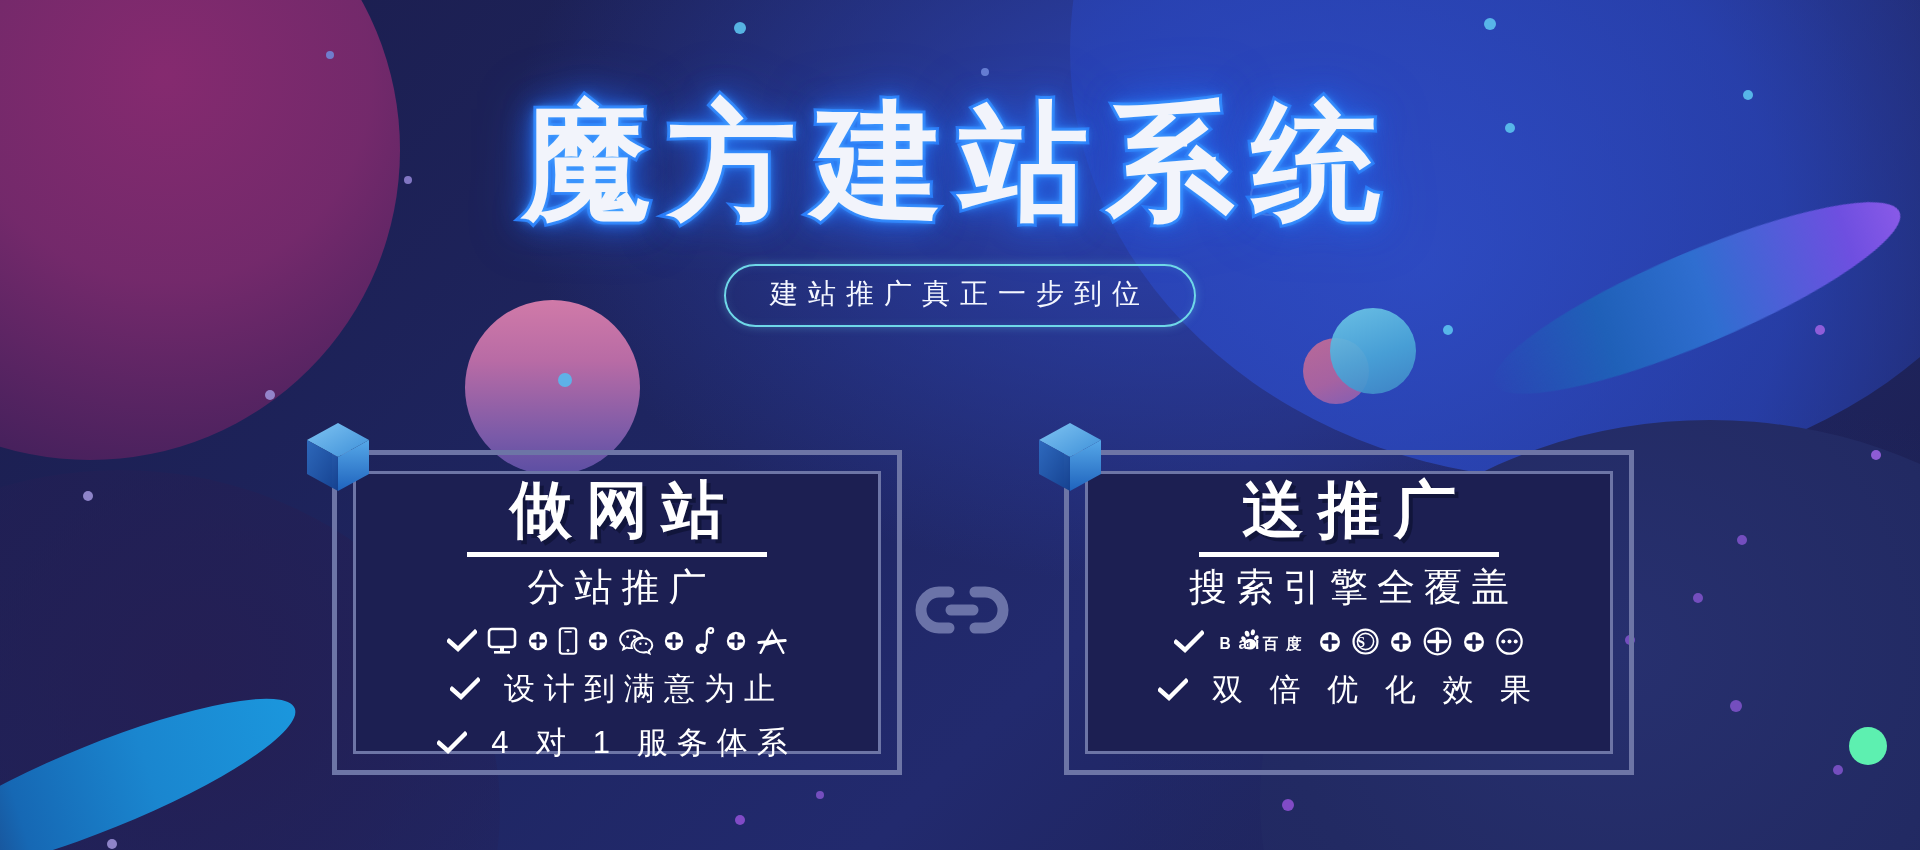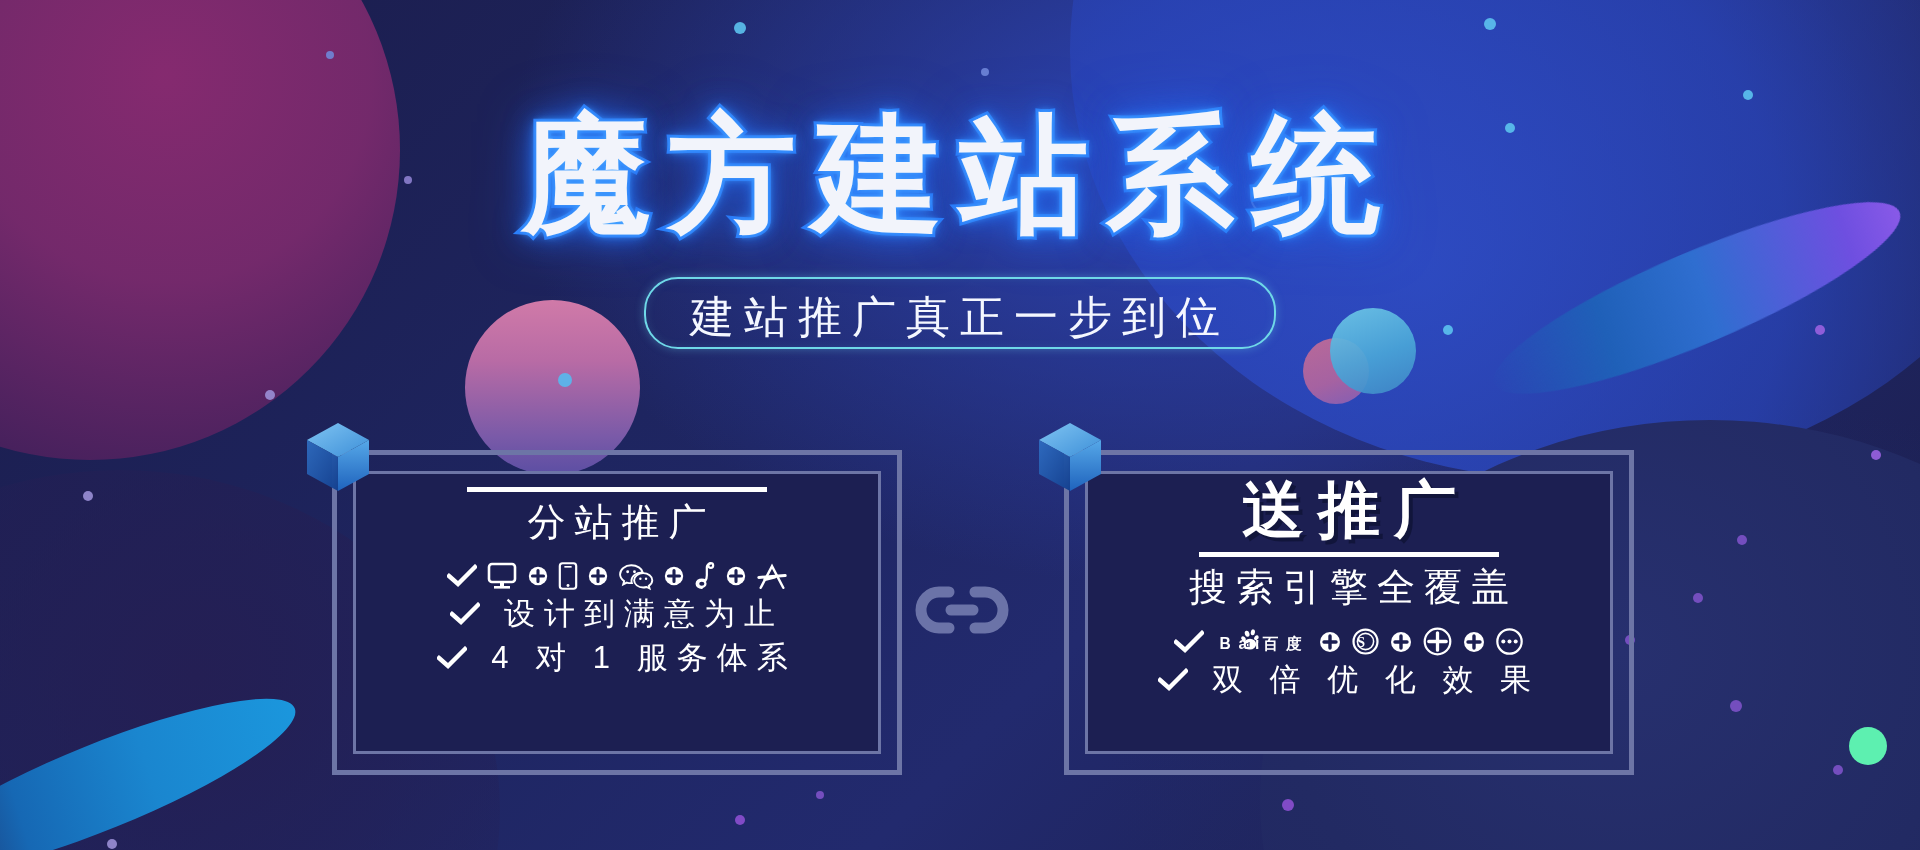--- a/index.html
+++ b/index.html
@@ -76,38 +76,38 @@
 
   .star{position:absolute;border-radius:50%;}
 
   
   .hero{
     position:absolute;left:0;top:98px;width:1920px;text-align:center;
   }
   .hero-title{
     font-size:128px;line-height:1.0;font-weight:bold;letter-spacing:18px;
     color:#f2f4fb;
-    margin:13px;padding:0;
+    margin:0;padding:0;
     -webkit-text-stroke:6px #2f86ff;
     paint-order:stroke fill;
     text-shadow:
       0 0 6px #49a7ff,
       0 0 14px #2f86ff,
       0 0 30px #1f63e8,
       0 0 54px rgba(40,100,240,.75);
   }
   .hero-sub-wrap{
     margin-top:38px;display:flex;justify-content:center;
   }
   .hero-sub{
     display:inline-block;
     border:2px solid #6fd8e8;
     border-radius:34px;
-    padding:9px 44px 0;
-    font-size:44px;letter-spacing:10px;
+    padding:9px 44px 12px;
+    font-size:28px;letter-spacing:10px;
     color:#f4f7ff;
     box-shadow:0 0 10px rgba(110,210,235,.35), inset 0 0 10px rgba(110,210,235,.12);
   }
 
   
   .panels{
     position:absolute;left:0;top:450px;width:1920px;height:330px;
   }
   .panel{
     position:absolute;top:0;width:560px;height:315px;
@@ -135,21 +135,21 @@
     padding-left:14px;
   }
   .panel-rule{
     width:300px;height:5px;background:#fff;margin:10px 0 6px;
   }
   .panel-sub{
     font-size:38px;letter-spacing:9px;line-height:1.3;color:#fff;
     padding-left:9px;
   }
   .feat-row{
-    display:flex;align-items:center;gap:18px;margin-top:2px;
+    display:flex;align-items:center;gap:18px;margin-top:12px;
     font-size:31px;letter-spacing:9px;color:#fff;white-space:nowrap;
   }
   .feat-row.icons{gap:9px;margin-top:14px;}
   .chk{flex:0 0 auto;display:block;}
   .ico{flex:0 0 auto;display:block;}
   .feat-text{padding-left:6px;}
 
   .link-icon{
     position:absolute;left:915px;top:580px;width:94px;height:60px;
   }
@@ -237,20 +237,21 @@
                 <stop offset="1" stop-color="#1f63bd"></stop>
             </linearGradient>
           </defs>
           <polygon points="37,6 68,23 37,40 6,23" fill="url(#cubeTopL)"></polygon>
           <polygon points="6,23 37,40 37,74 6,57" fill="url(#cubeLeftL)"></polygon>
           <polygon points="68,23 68,57 37,74 37,40" fill="url(#cubeRightL)"></polygon>
         </svg>
       </div>
 
       <div class="panel-content">
+        <div class="panel-head">做网站</div>
         <div class="panel-rule"></div>
         <div class="panel-sub">分站推广</div>
 
         <div class="feat-row icons">
           <svg class="chk" viewBox="0 0 30 24" width="30" height="24">
             <path d="M2 12 L11 20 L28 3" fill="none" stroke="#fff" stroke-width="4.4" stroke-linecap="square"></path>
           </svg>
 
           <svg class="ico" viewBox="0 0 32 30" width="32" height="30">
             <rect x="3" y="3" width="26" height="18" rx="3" fill="none" stroke="#fff" stroke-width="2.6"></rect>

